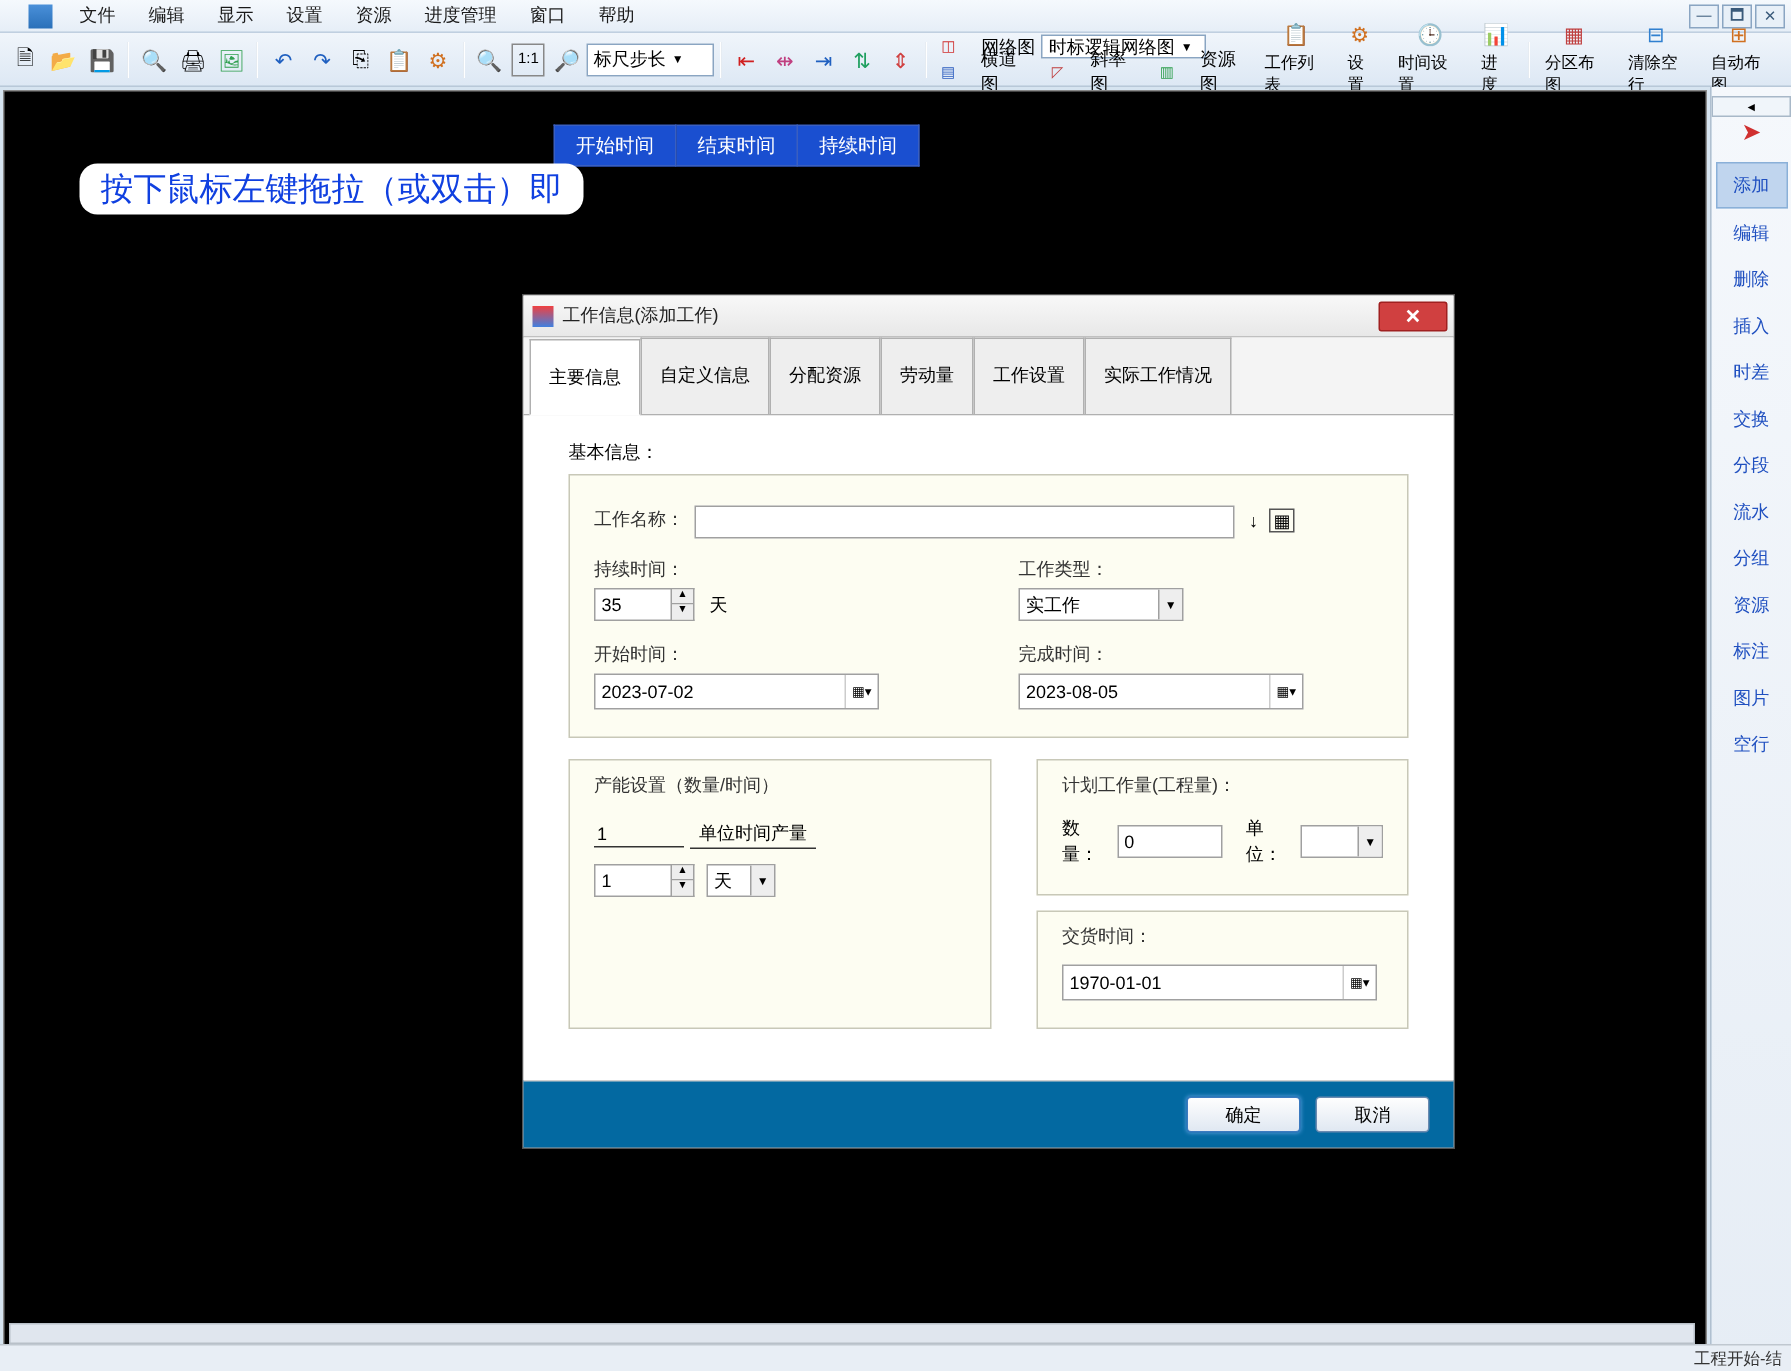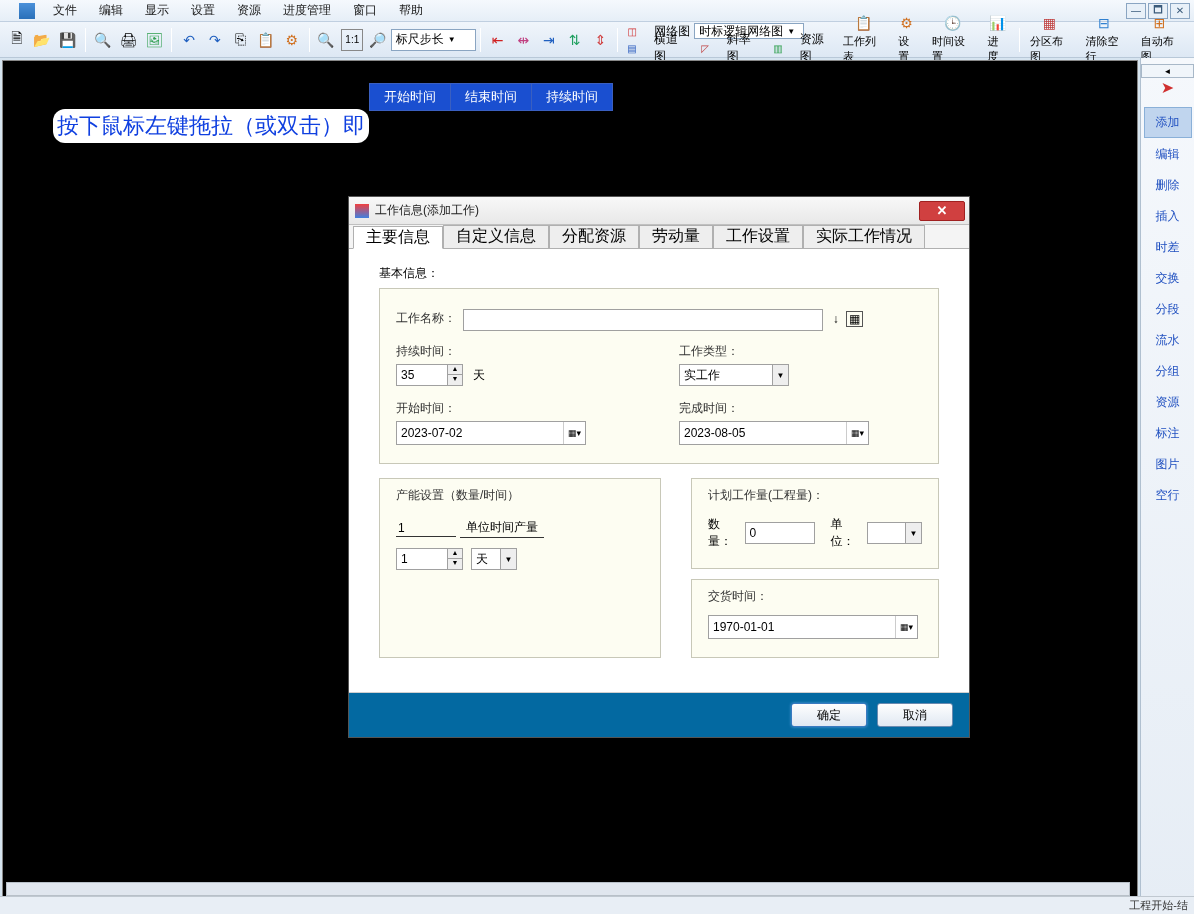--- a/index.html
+++ b/index.html
@@ -119,21 +119,21 @@
   overflow: hidden;
   border: 1px solid #888;
   margin: 2px;
 }
 .drag-hint {
   position: absolute;
   top: 48px; left: 50px;
   background: #fff;
   color: #1040e0;
   font-size: 22px;
-  padding: 2px 4px;
+  padding: 2px 14px;
   border-radius: 12px;
   font-family: "SimSun", serif;
 }
 .date-table {
   position: absolute;
   top: 22px; left: 366px;
   border-collapse: collapse;
   font-size: 13px;
 }
 .date-table th, .date-table td {
@@ -204,27 +204,27 @@
   border-radius: 2px;
   border: 1px solid #a02020;
 }
 .dlg-tabs {
   display: flex;
   background: #f4f4f4;
   border-bottom: 1px solid #b0b0b0;
   padding-left: 4px;
 }
 .dlg-tab {
-  padding: 0 12px;
+  padding: 16px 12px;
   border: 1px solid #b0b0b0;
   border-bottom: none;
   margin-right: 0;
   background: #eee;
   cursor: pointer;
-  font-size: 16px;
+  font-size: 12px;
 }
 .dlg-tab.active {
   background: #fff;
   position: relative;
   top: 1px;
   border-bottom: 1px solid #fff;
 }
 .dlg-body {
   background: #fff;
   padding: 16px 30px 20px 30px;

